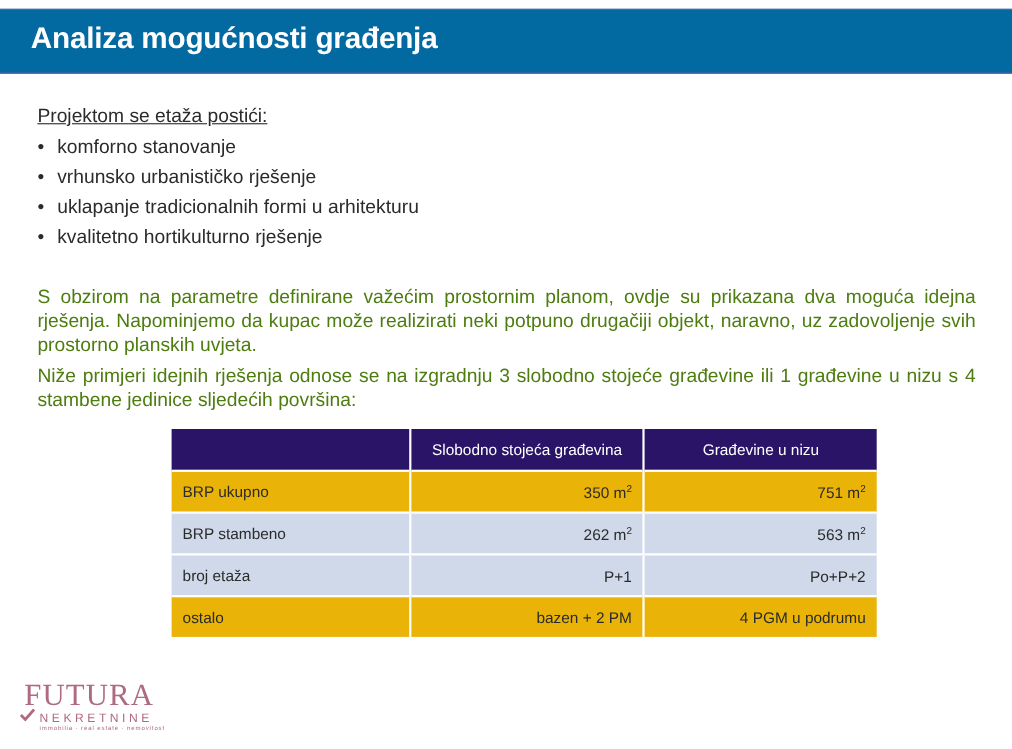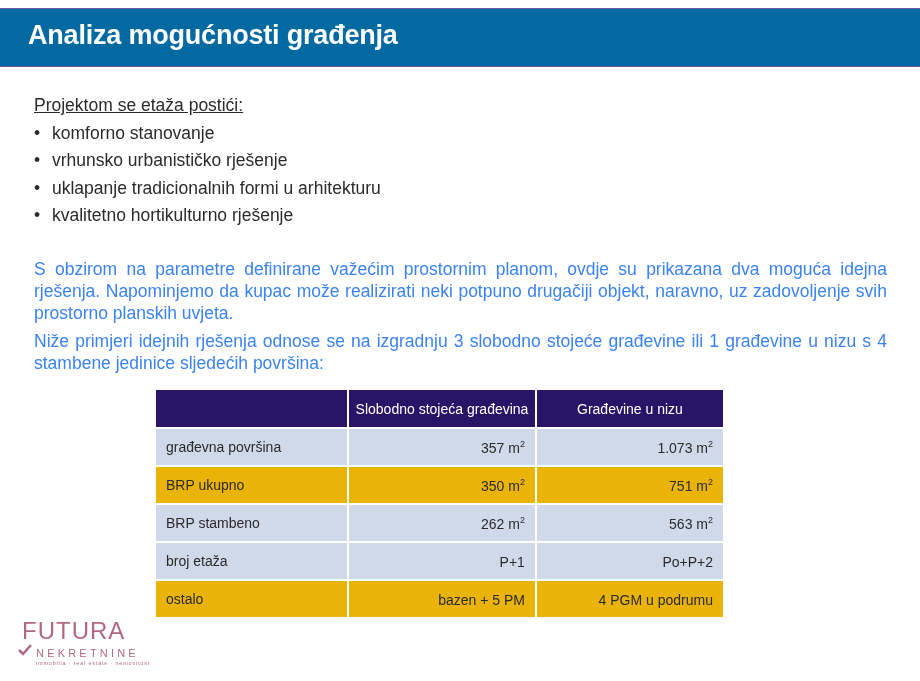--- a/index.html
+++ b/index.html
@@ -19,26 +19,26 @@
   .intro {
     position: absolute; left: 34px; top: 92px; width: 860px;
     font-size: 17.5px; line-height: 27.5px; color: #2b2b2b;
   }
   .intro .lead { text-decoration: underline; }
   .intro ul { margin: 0; padding: 0; list-style: none; }
   .intro li { position: relative; padding-left: 18px; }
   .intro li .bullet { position: absolute; left: 0; top: 0; }
   .para {
     position: absolute; left: 34px; width: 853px;
-    font-size: 17.5px; line-height: 22px; text-align: justify; color: #3b82f6;
+    font-size: 17.5px; line-height: 22px; text-align: justify; color: #4d7c0f;
   }
   .para.p1 { top: 258px; }
   .para.p2 { top: 330px; }
   table.data {
-    position: absolute; left: 156px; top: 390px; width: 567px;
+    position: absolute; left: 156px; top: 390px; width: 641px;
     border-collapse: collapse; font-size: 14px; color: #2b2b2b;
   }
   table.data th {
     background: #2a1468; color: #ffffff; font-weight: normal; height: 37px;
     font-size: 14px; border-left: 2px solid #ffffff; text-align: center; padding: 0 6px;
   }
   table.data th:first-child { border-left: none; }
   table.data td {
     height: 36px; padding: 0 10px; border-left: 2px solid #ffffff; border-top: 2px solid #ffffff;
   }
@@ -46,22 +46,22 @@
   table.data td.num { text-align: right; }
   table.data tr.odd td { background: #cfd9ea; }
   table.data tr.even td { background: #eab308; }
   .col2 { width: 184px; }
   .col3 { width: 184px; }
   sup { font-size: 9px; }
   .logo {
     position: absolute; left: 18px; top: 617px; width: 140px; height: 48px;
   }
   .logo .brand {
-    position: absolute; left: 4px; top: 0; font-size: 24px; color: #b06a80; letter-spacing: 1px;
-    font-family: Liberation Sans, sans-serif;
+    position: absolute; left: 4px; top: 0; font-size: 28px; color: #b06a80; letter-spacing: 1px;
+    font-family: Liberation Serif, serif;
   }
   .logo .sub {
     position: absolute; left: 18px; top: 30px; font-size: 11px; color: #b06a80; letter-spacing: 3.2px; text-align: center;
   }
   .logo .tag {
     position: absolute; left: 18px; top: 43px; font-size: 5.5px; color: #b06a80; letter-spacing: 0.8px; white-space: nowrap;
   }
   .logo .check {
     position: absolute; left: 0px; top: 26px; width: 14px; height: 14px;
   }
@@ -88,43 +88,38 @@
 
 <table class="data">
   <thead>
     <tr>
       <th></th>
       <th class="col2">Slobodno stojeća građevina</th>
       <th class="col3">Građevine u nizu</th>
     </tr>
   </thead>
   <tbody>
-    <tr class="odd">
-      <td>građevna površina</td>
-      <td class="num"><span>357 m</span><sup>2</sup></td>
-      <td class="num"><span>1.073 m</span><sup>2</sup></td>
-    </tr>
     <tr class="even">
       <td>BRP ukupno</td>
       <td class="num"><span>350 m</span><sup>2</sup></td>
       <td class="num"><span>751 m</span><sup>2</sup></td>
     </tr>
     <tr class="odd">
       <td>BRP stambeno</td>
       <td class="num"><span>262 m</span><sup>2</sup></td>
       <td class="num"><span>563 m</span><sup>2</sup></td>
     </tr>
     <tr class="odd">
       <td>broj etaža</td>
       <td class="num"><span>P+1</span><sup></sup></td>
       <td class="num"><span>Po+P+2</span><sup></sup></td>
     </tr>
     <tr class="even">
       <td>ostalo</td>
-      <td class="num"><span>bazen + 5 PM</span><sup></sup></td>
+      <td class="num"><span>bazen + 2 PM</span><sup></sup></td>
       <td class="num"><span>4 PGM u podrumu</span><sup></sup></td>
     </tr>
   </tbody>
 </table>
 
 <div class="logo">
   <span class="brand">FUTURA</span>
   <svg class="check" viewBox="0 0 14 14">
     <path d="M1 7 L5 11 L13 2" stroke="#b06a80" stroke-width="2.5" fill="none"></path>
   </svg>

